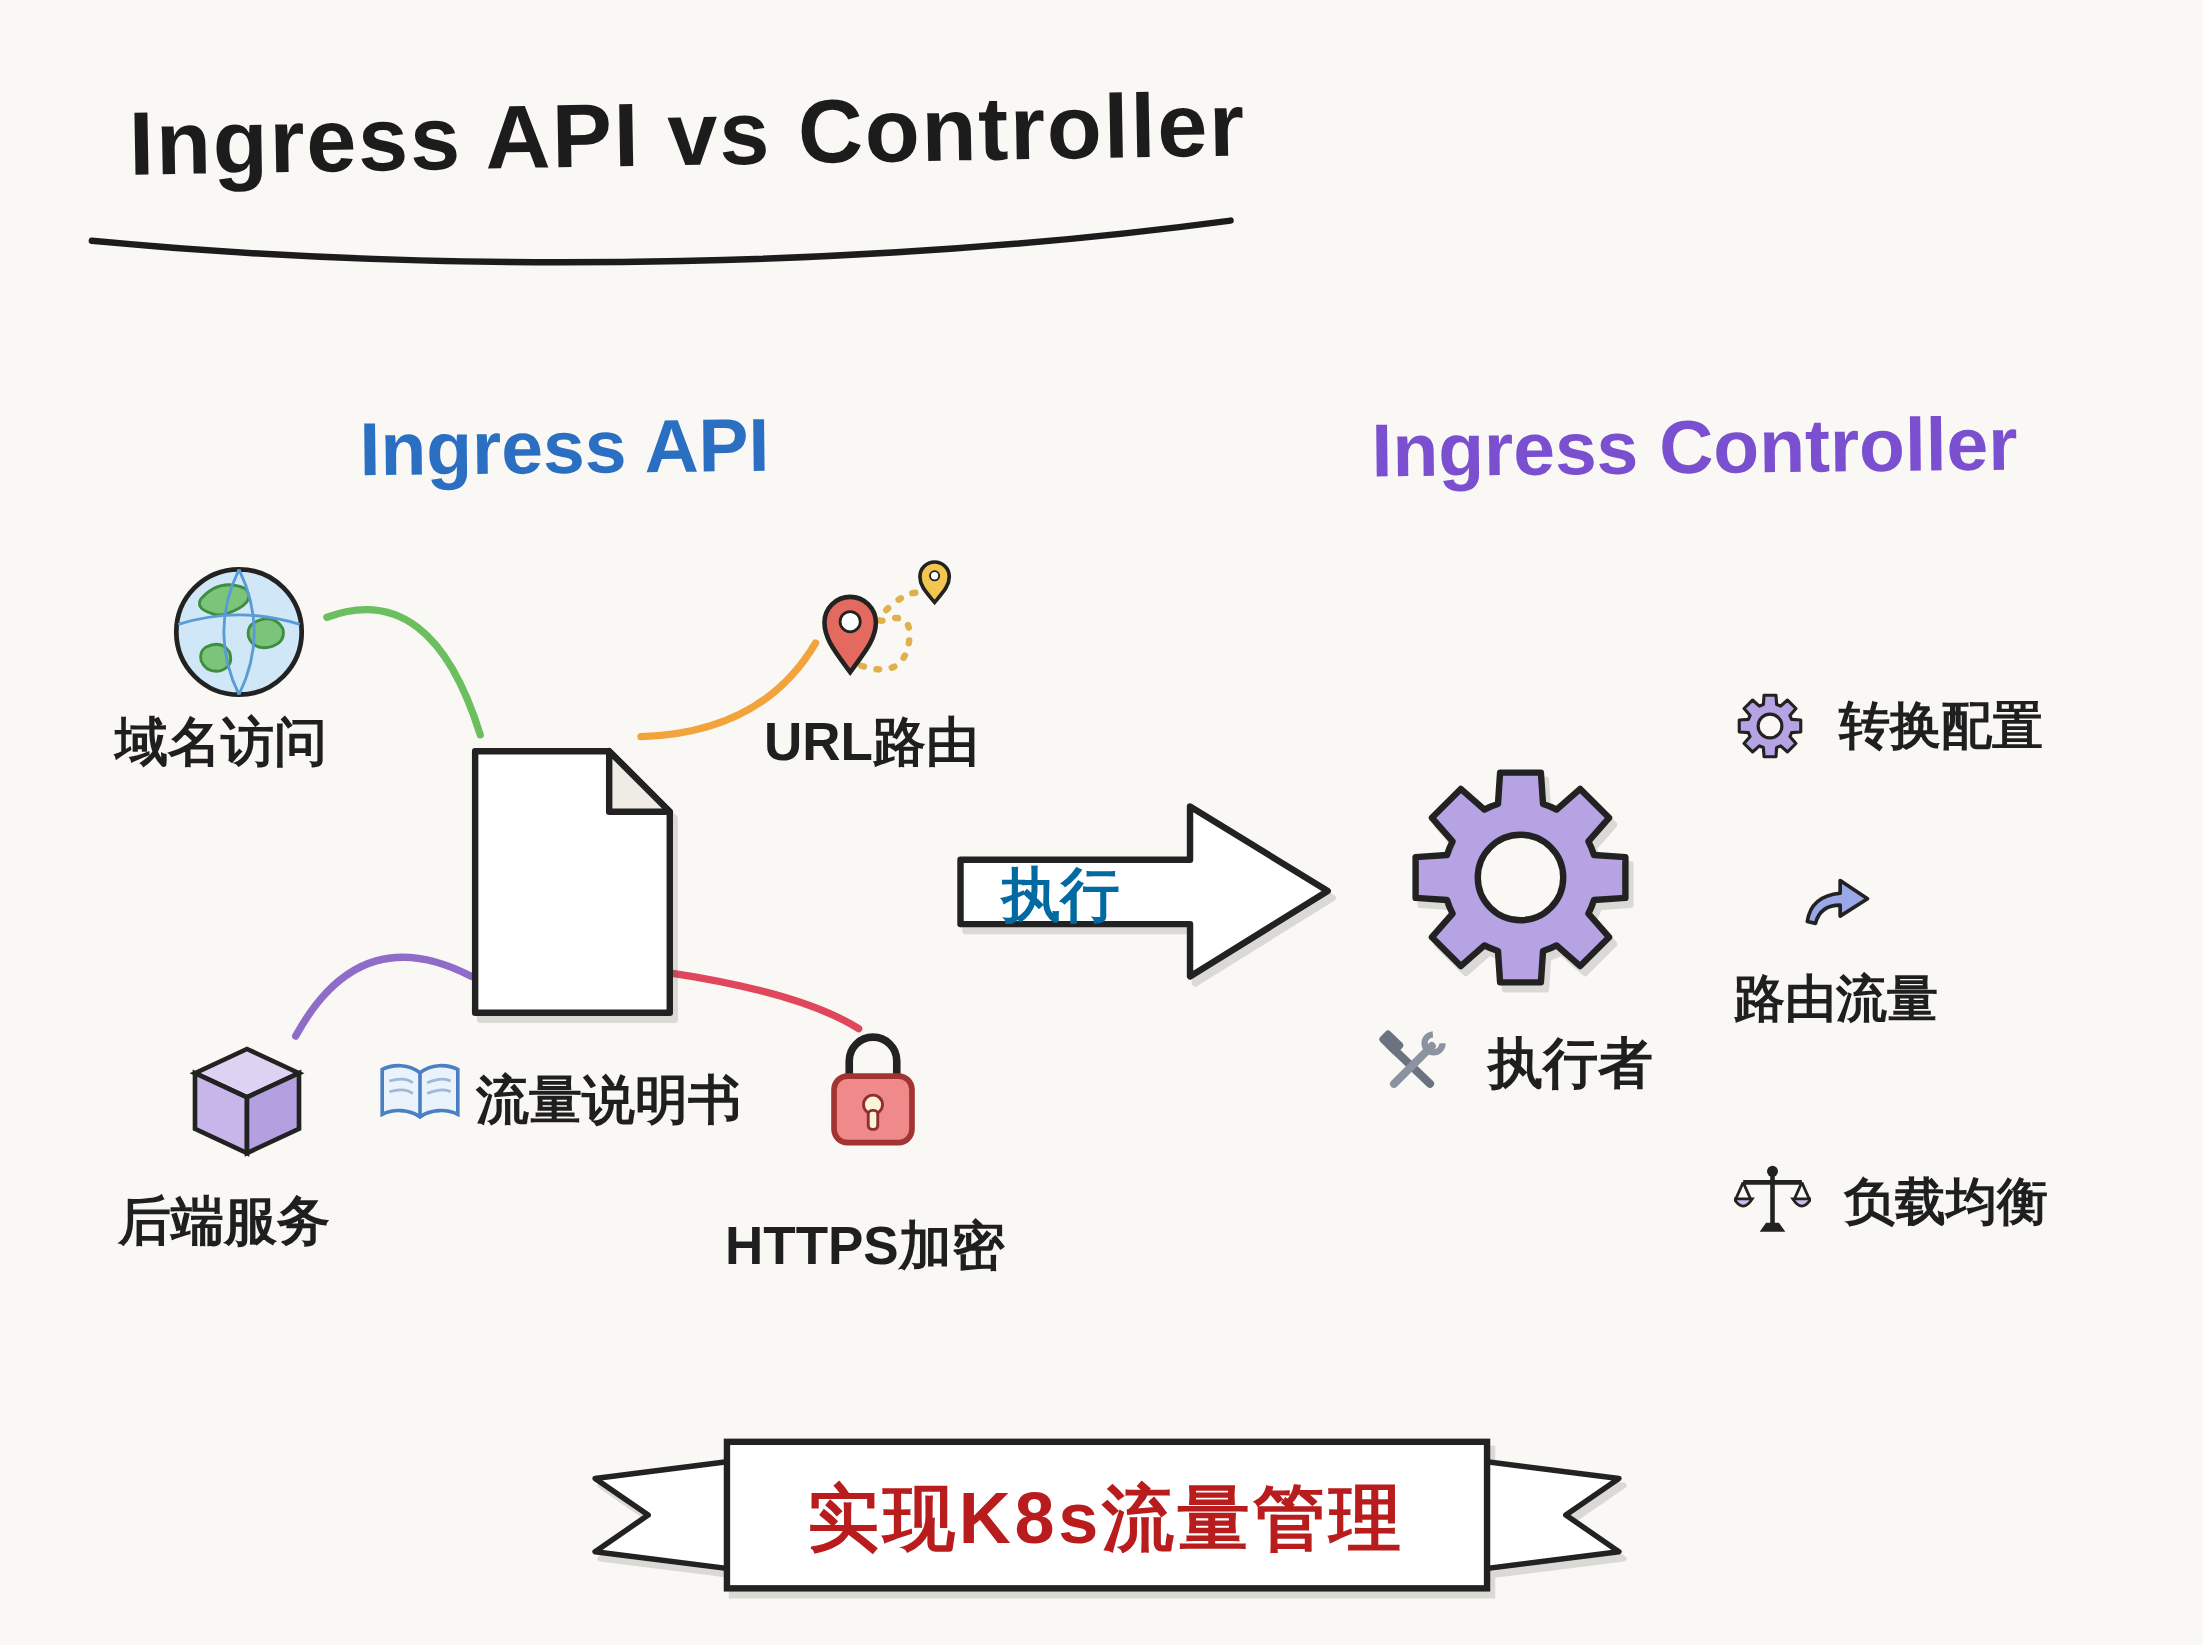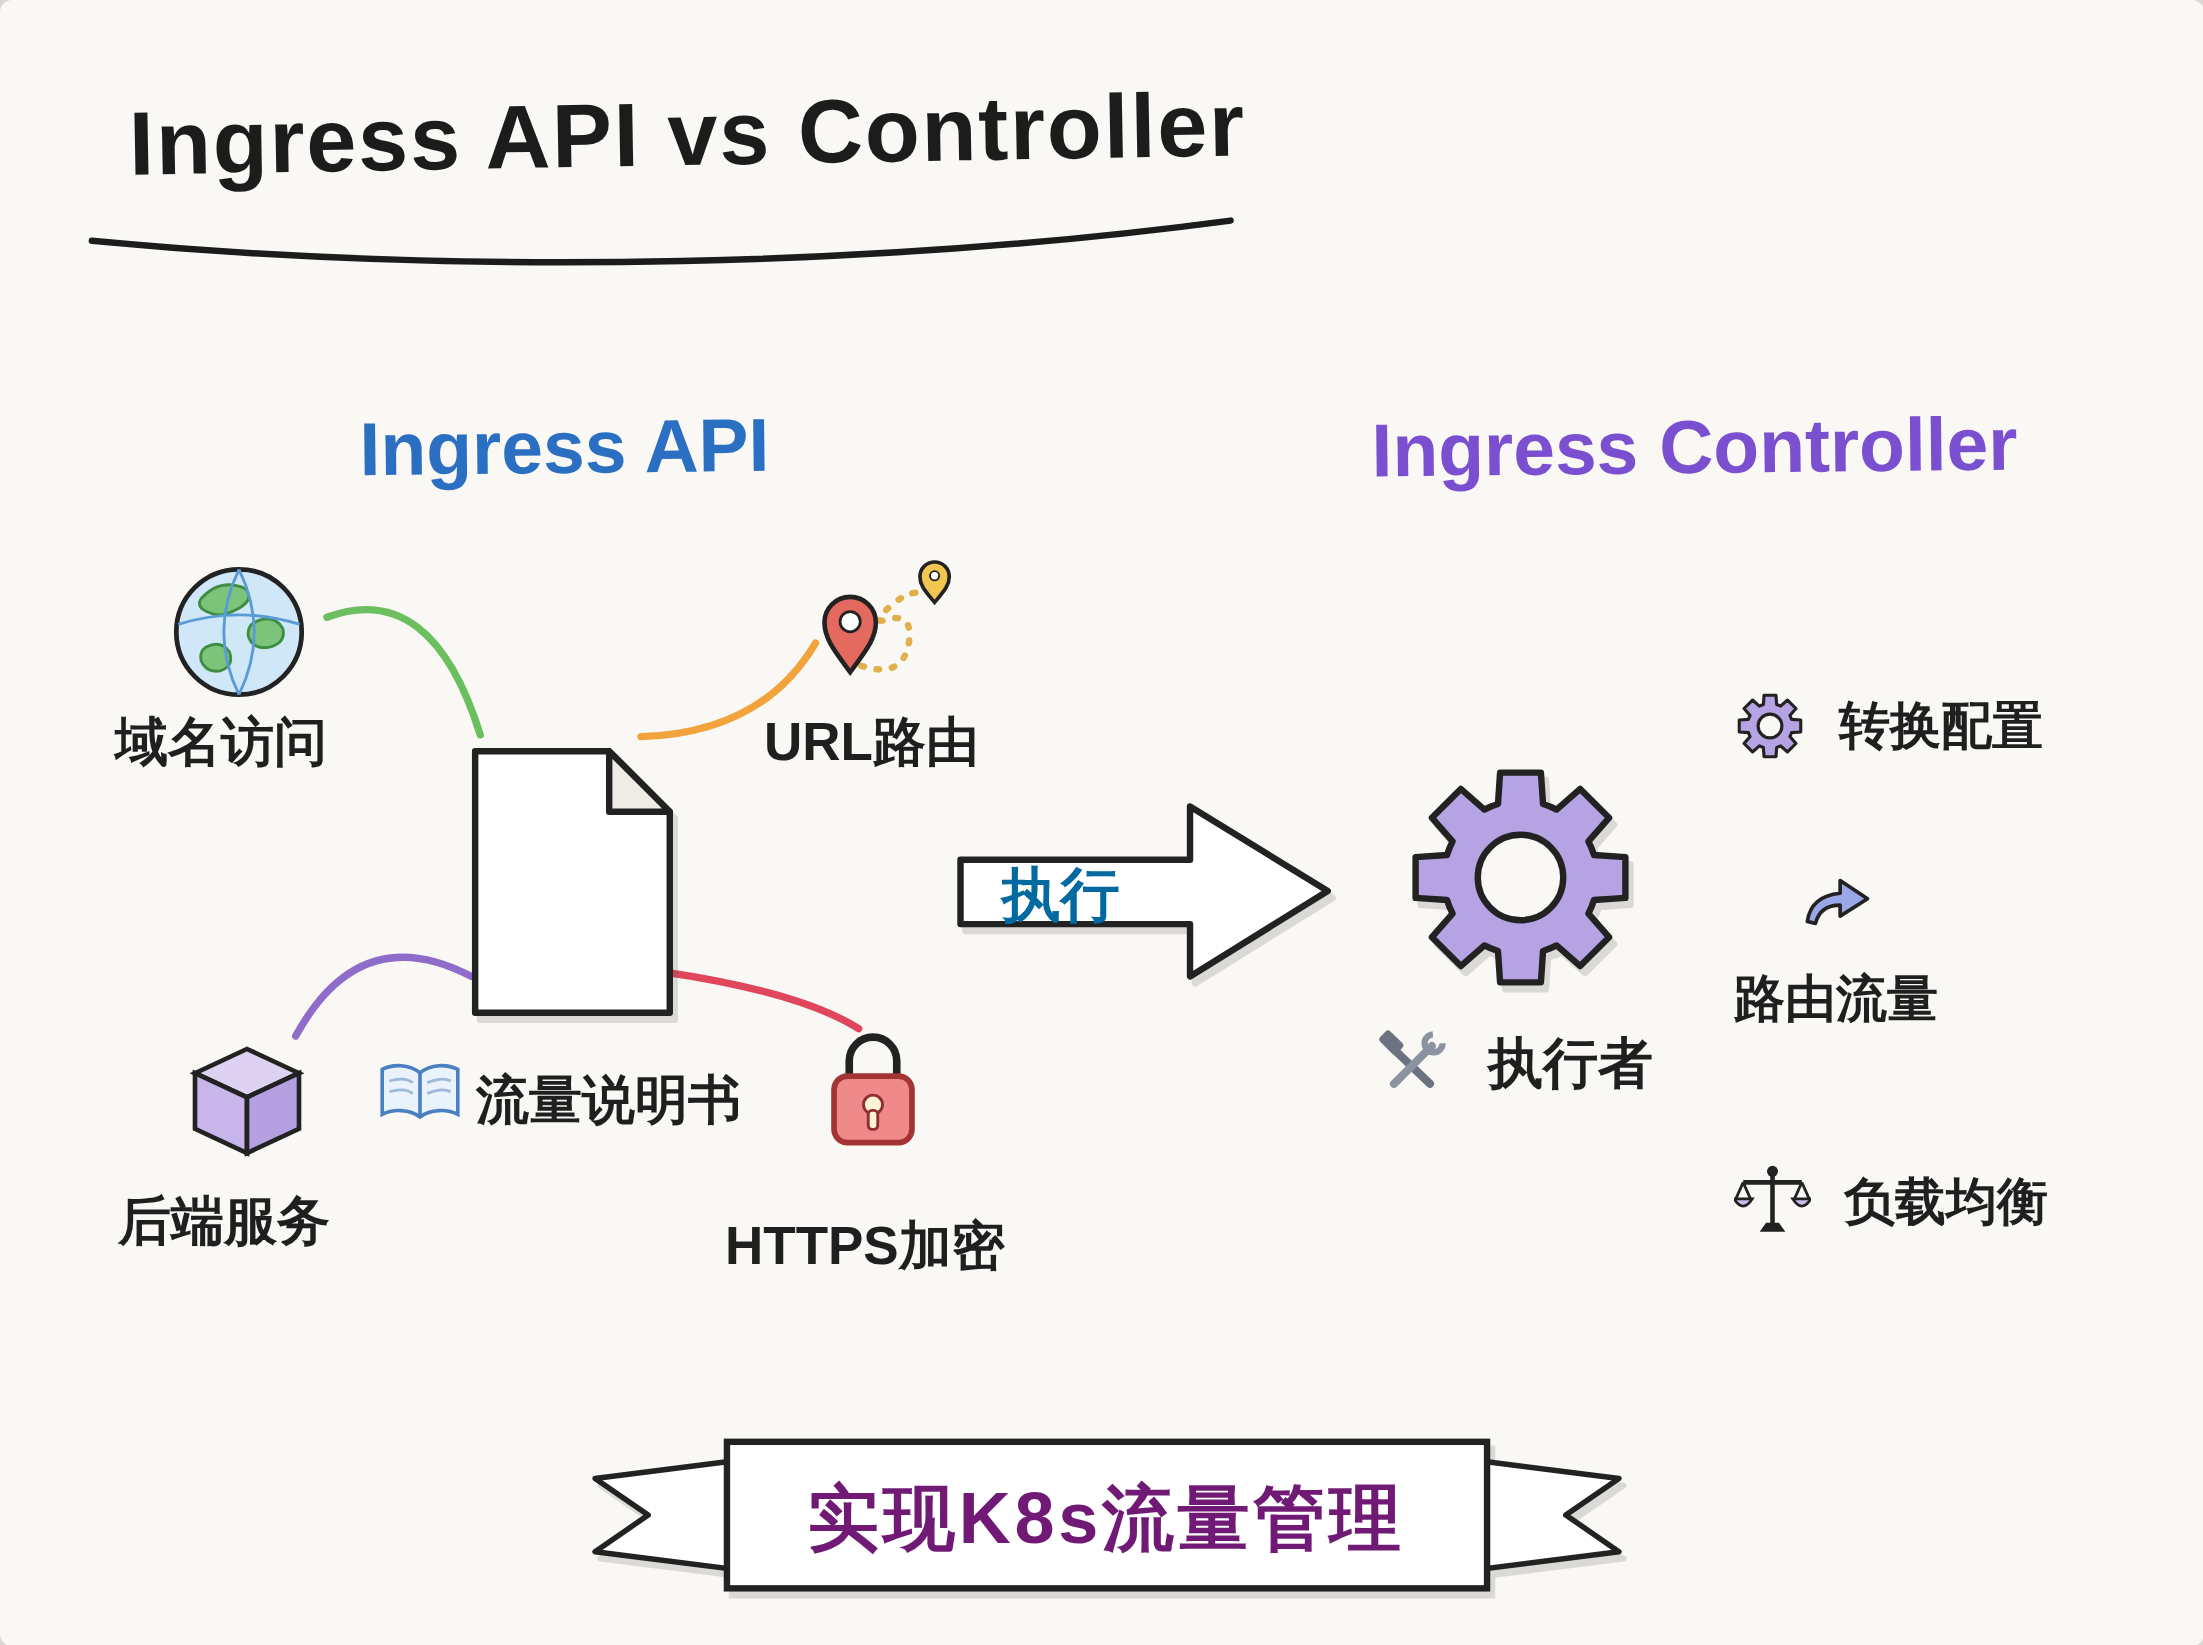--- a/index.html
+++ b/index.html
@@ -3,21 +3,20 @@
 <meta charset="utf-8">
 <style>
   html,body{margin:0;padding:0;background:#d9d7d2;}
   #canvas{
     position:relative;
     width:2204px;height:1646px;
     background:#faf8f4;
     overflow:hidden;
     font-family:"Liberation Sans","DejaVu Sans",sans-serif;
     color:#222;
-    border-radius:12px;
   }
   .abs{position:absolute;}
   .title{
     left:129px;top:83px;
     font-size:90px;font-weight:bold;letter-spacing:1.8px;
     transform:rotate(-1deg);
     color:#1c1c1c;
   }
   .col-heading{
     font-size:75px;font-weight:bold;text-align:center;
@@ -30,21 +29,21 @@
   }
   .feature-row{display:flex;align-items:center;gap:33px;}
   .feature-row .label{font-size:51px;}
   .executor-row{display:flex;align-items:center;gap:24px;}
   .arrow-label{
     left:964px;top:856px;width:193px;text-align:center;
     font-size:59px;font-weight:bold;color:#0369a1;
   }
   .banner-text{
     left:725px;top:1471px;width:762px;text-align:center;
-    font-size:72px;font-weight:bold;color:#701a75;letter-spacing:3.7px;
+    font-size:72px;font-weight:bold;color:#b91c1c;letter-spacing:3.7px;
   }
   .shadowed{filter:drop-shadow(5.5px 7.3px 0 rgba(80,78,74,0.18));}
   svg{display:block;}
   .overlay{left:0;top:0;pointer-events:none;}
 </style>
 </head>
 <body>
 
 <div id="canvas">
 

